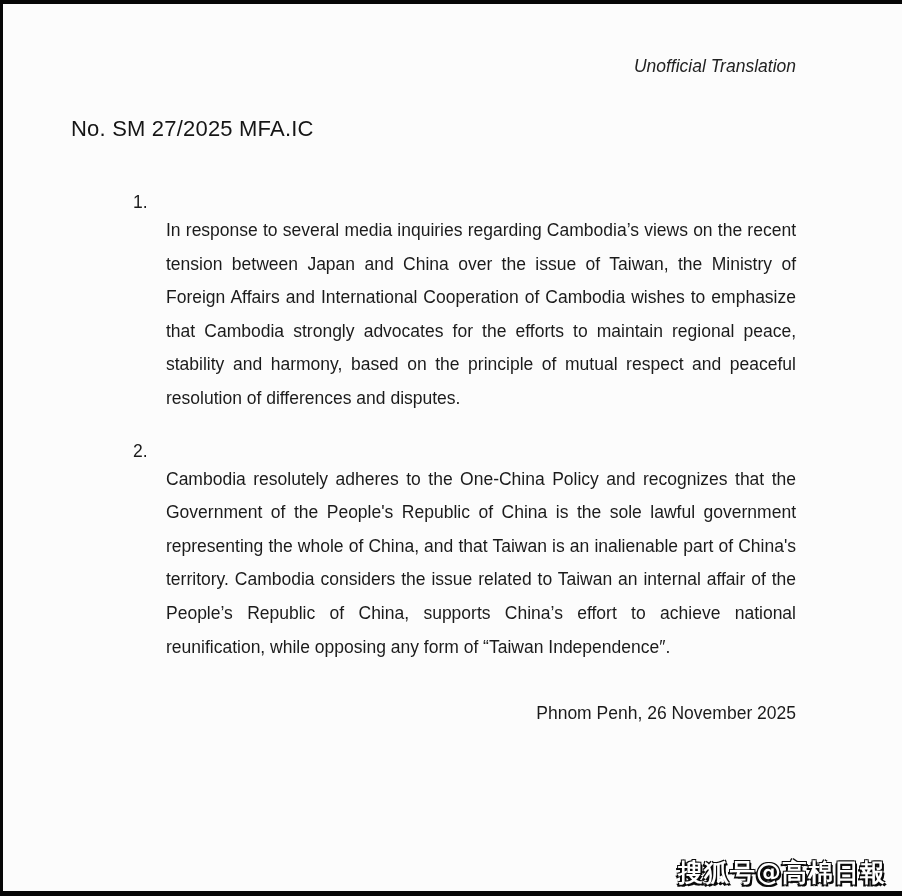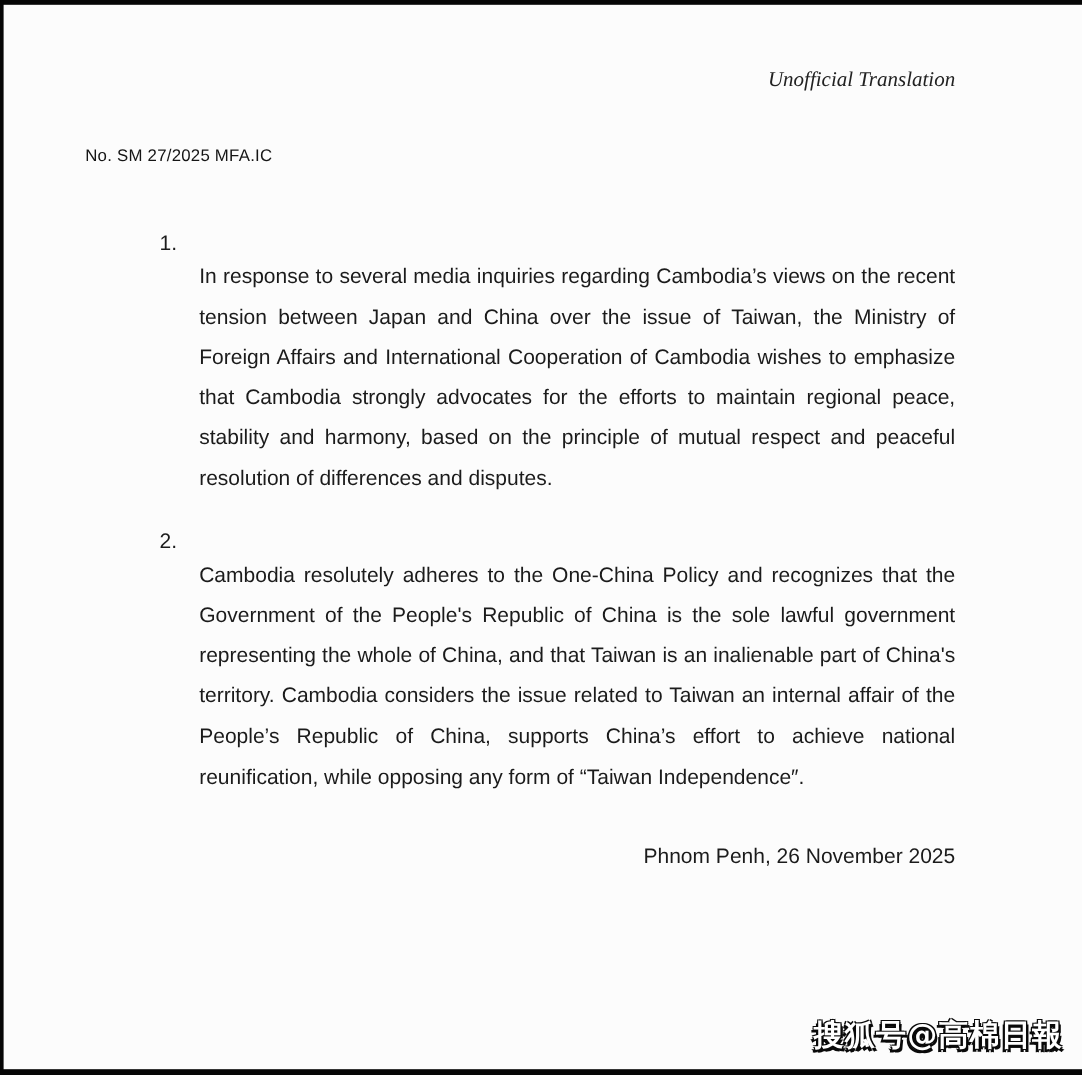--- a/index.html
+++ b/index.html
@@ -21,25 +21,24 @@
   .bar-bottom { position: absolute; bottom: 0; left: 0; right: 0; height: 5px; background: #060606; }
   .bar-left   { position: absolute; top: 0; bottom: 0; left: 0; width: 3px; background: #060606; }
 
   .unofficial {
     margin: 55px 106px 0 0;
     text-align: right;
     font-style: italic;
     font-size: 17.5px;
     line-height: 22px;
     color: #222;
-    font-family: Liberation Serif, serif;
   }
   .docnum {
     margin: 41px 0 0 71px;
-    font-size: 14px;
+    font-size: 22px;
     line-height: 22px;
     letter-spacing: 0.2px;
     color: #151515;
   }
   .title {
     margin: 47px 106px 0 133px;
     text-align: center;
     font-size: 17.5px;
     line-height: 33px;
     color: #151515;
@@ -58,21 +57,21 @@
   .dateline {
     margin: 38px 106px 0 16px;
     text-align: right;
     font-size: 17.5px;
     line-height: 22px;
     color: #1b1b1b;
   }
   .watermark {
     position: absolute;
     right: 16px;
-    bottom: 17px;
+    bottom: 7px;
     font-size: 25px;
     font-weight: bold;
     color: #ffffff;
     letter-spacing: 1px;
     text-shadow:
       -2px  2px 0 #0a0a0a,
        1px  1px 0 #0a0a0a,
       -1px -1px 0 #0a0a0a,
        1px -1px 0 #0a0a0a,
       -1px  1px 0 #0a0a0a,

